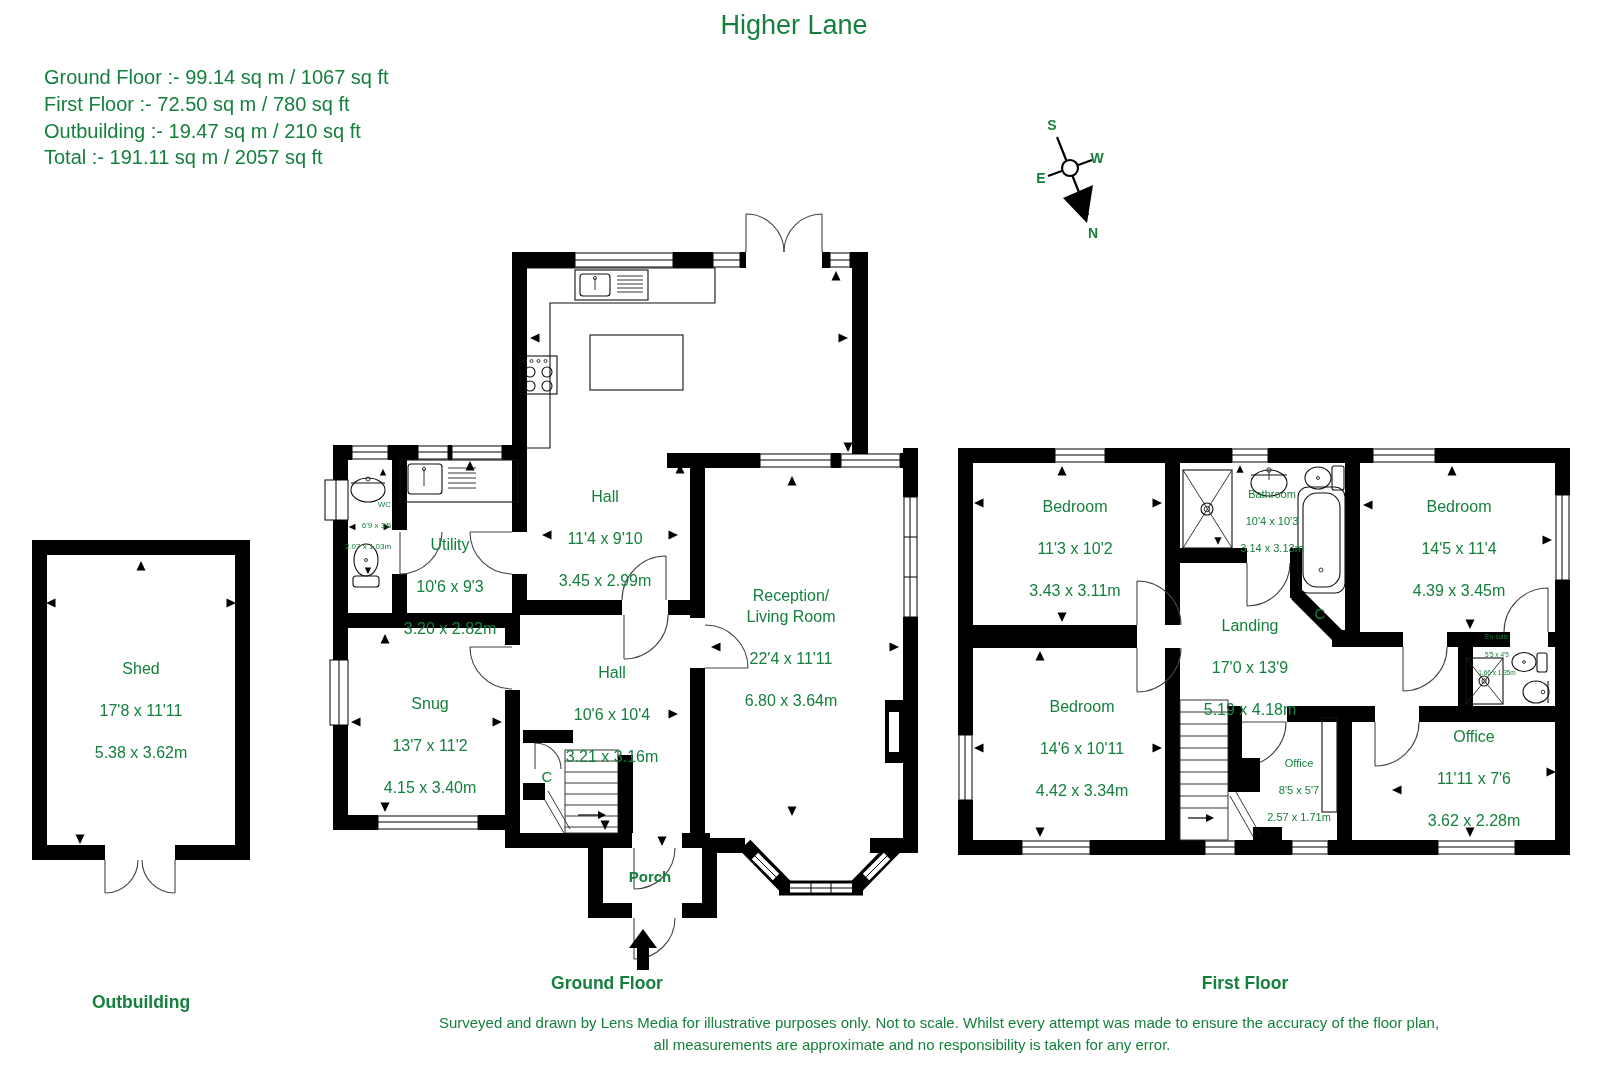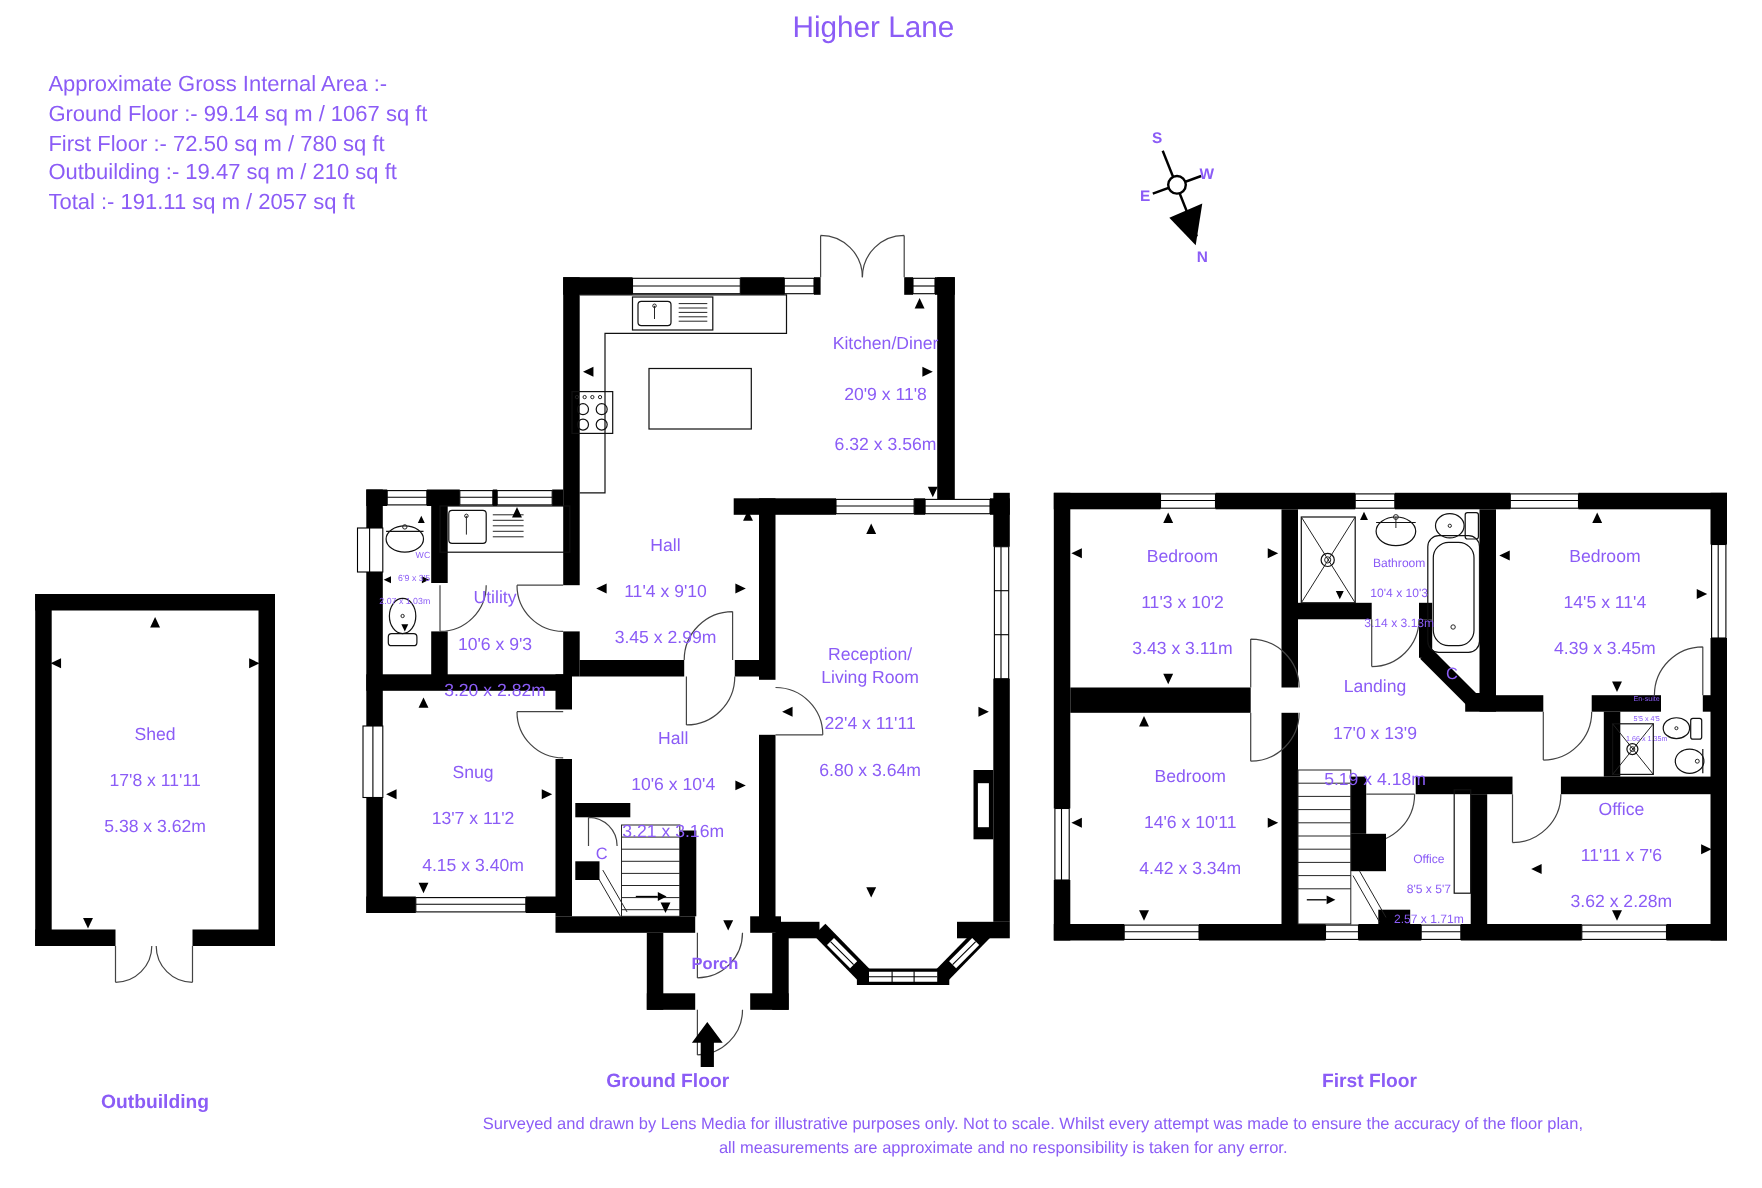--- a/index.html
+++ b/index.html
@@ -1,29 +1,29 @@
 <!DOCTYPE html>
 <html><head>
 <meta charset="utf-8">
 <style>
   html,body{margin:0;padding:0;background:#fff;}
   #page{position:relative;width:1602px;height:1080px;background:#fff;overflow:hidden;
-        font-family:"Liberation Sans",sans-serif;color:#8b5cf6;}
+        font-family:"Liberation Sans",sans-serif;color:#15803d;}
   svg.plan{position:absolute;left:0;top:0;}
   .wall{fill:#000;stroke:none;}
   .fix{fill:none;stroke:#111;stroke-width:1.1;}
   .fixthin{fill:none;stroke:#222;stroke-width:0.9;}
   .door{fill:none;stroke:#444;stroke-width:1.1;}
   .win{fill:#fff;stroke:#000;stroke-width:1;}
   .winline{stroke:#000;stroke-width:1;}
   .lbl{position:absolute;transform:translate(-50%,-50%);text-align:center;
        white-space:pre-line;font-size:16px;line-height:21px;}
   .lbl .nm{display:block;} .lbl .im{display:block;} .lbl .me{display:block;}
   .lbl.kit{line-height:23px;}
-  .lbl.sm{font-size:11px;line-height:13.5px;margin-top:19px;}
+  .lbl.sm{font-size:11px;line-height:13.5px;}
   .lbl.xs{font-size:8px;line-height:10.5px;text-align:right;}
   .lbl.xxs{font-size:6.5px;line-height:9px;}
   .lbl.single{font-size:15px;line-height:15px;}
   .title{position:absolute;transform:translate(-50%,-50%);font-size:27px;white-space:nowrap;}
   .areas{position:absolute;left:44px;top:64px;font-size:20px;line-height:26.8px;white-space:nowrap;}
   .floorlbl{position:absolute;transform:translate(-50%,-50%);font-weight:bold;font-size:17.5px;white-space:nowrap;}
   .complet{position:absolute;transform:translate(-50%,-50%);font-weight:bold;font-size:14px;}
   .footer{position:absolute;transform:translate(-50%,-50%);font-size:15px;white-space:nowrap;}
 </style>
 </head>
@@ -382,43 +382,37 @@
     <use href="#dim" transform="translate(717,647) rotate(270)"></use>
     <use href="#dim" transform="translate(893,647) rotate(90)"></use>
     <use href="#dim" transform="translate(792,810) rotate(180)"></use>
     <use href="#dim" transform="translate(662,840) rotate(180)"></use>
   </g>
 </svg>
 
   <div class="title" style="left:794px;top:25px;">Higher Lane</div>
 
   <div class="areas">
-    <div>Approximate Gross Internal Area :-</div>
     <div>Ground Floor :- 99.14 sq m / 1067 sq ft</div>
     <div>First Floor :- 72.50 sq m / 780 sq ft</div>
     <div>Outbuilding :- 19.47 sq m / 210 sq ft</div>
     <div>Total :- 191.11 sq m / 2057 sq ft</div>
   </div>
 
   <div class="complet" style="left:1052px;top:125px;">S</div>
   <div class="complet" style="left:1097px;top:158px;">W</div>
   <div class="complet" style="left:1041px;top:178px;">E</div>
   <div class="complet" style="left:1093px;top:233px;">N</div>
 
   <div class="lbl" style="left:141px;top:710px;">
     <span class="nm">Shed</span>
     <span class="im">17'8 x 11'11</span>
     <span class="me">5.38 x 3.62m</span>
   </div>
 
-  <div class="lbl kit" style="left:805px;top:359px;">
-    <span class="nm">Kitchen/Diner</span>
-    <span class="im">20'9 x 11'8</span>
-    <span class="me">6.32 x 3.56m</span>
-  </div>
   <div class="lbl" style="left:605px;top:538px;">
     <span class="nm">Hall</span>
     <span class="im">11'4 x 9'10</span>
     <span class="me">3.45 x 2.99m</span>
   </div>
   <div class="lbl" style="left:450px;top:586px;">
     <span class="nm">Utility</span>
     <span class="im">10'6 x 9'3</span>
     <span class="me">3.20 x 2.82m</span>
   </div>

